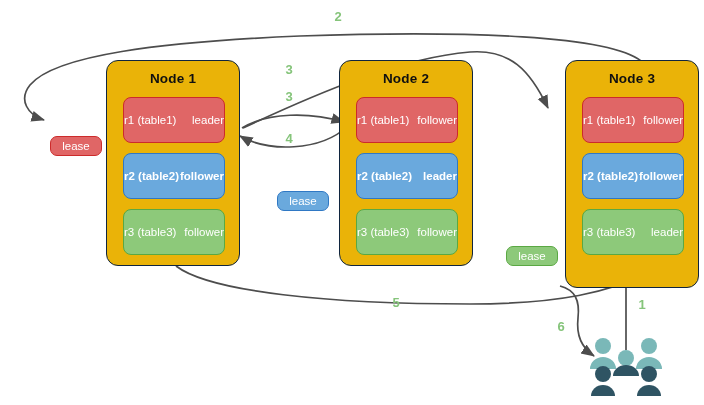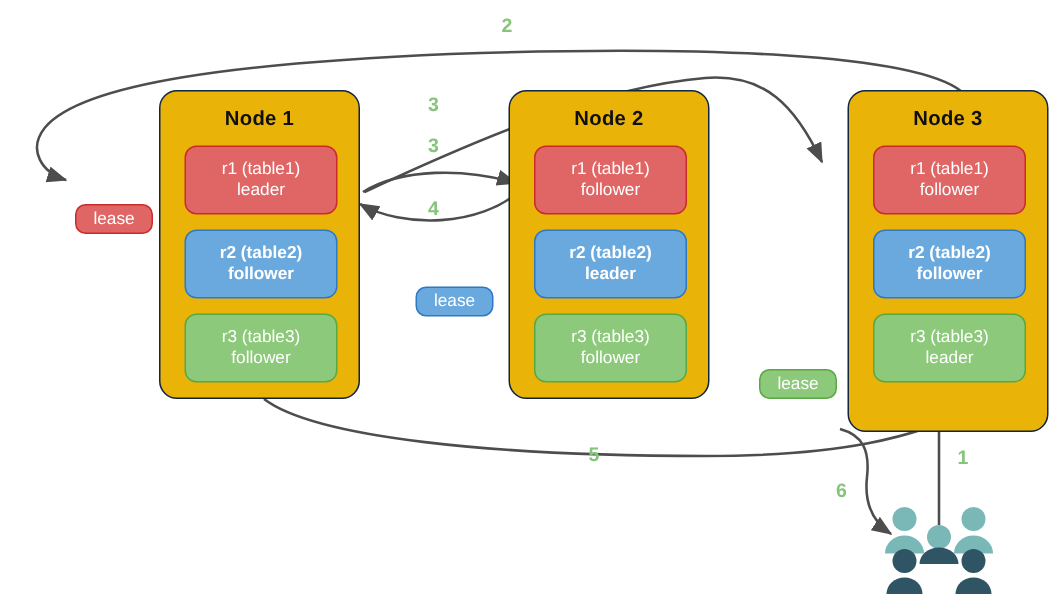--- a/index.html
+++ b/index.html
@@ -41,23 +41,23 @@
     font-size: 13.5px;
     font-weight: bold;
     color: #101010;
     letter-spacing: 0.2px;
   }
   .replica {
     position: absolute;
     box-sizing: border-box;
     border-radius: 8px;
     display: flex;
-    flex-direction: column;
+    flex-direction: row;
     align-items: center;
-    justify-content: center;
+    justify-content: space-between;
     color: #ffffff;
     font-size: 11.5px;
     line-height: 14px;
     text-align: center;
   }
   .replica .ln { display: block; }
   .rep-red {
     background: #e06666;
     border: 1.6px solid #cc2b2b;
   }

